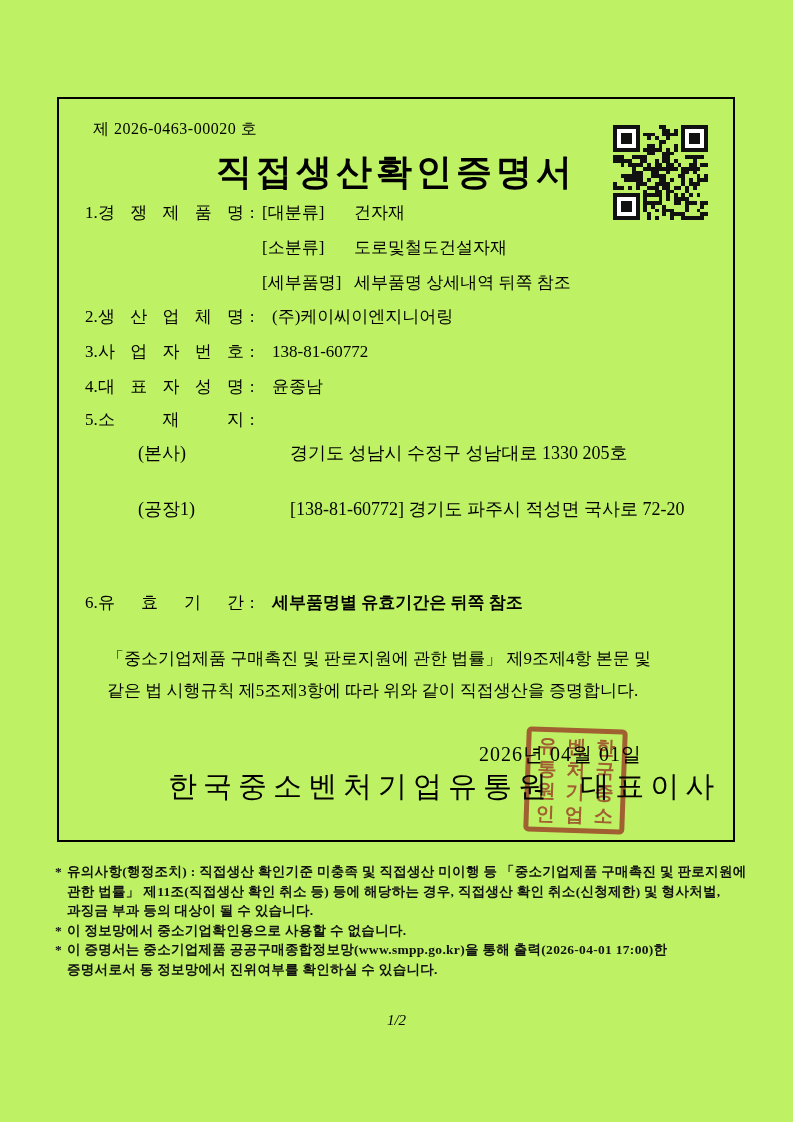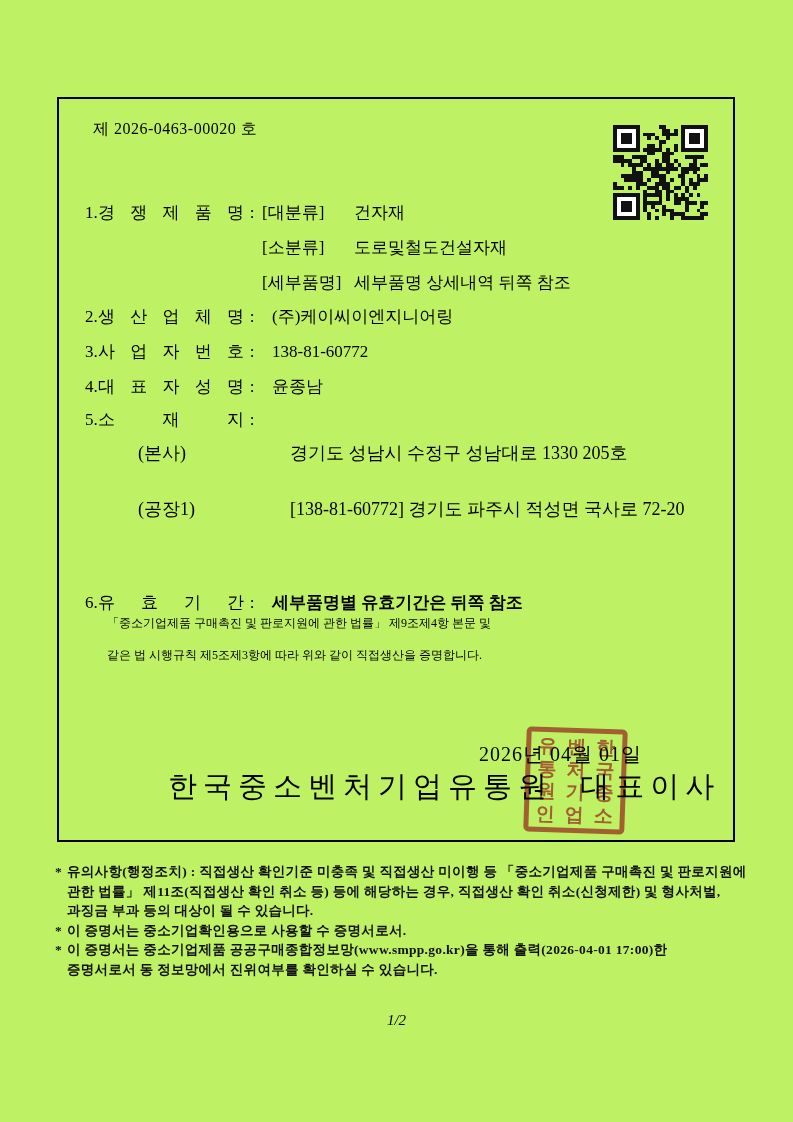--- a/index.html
+++ b/index.html
@@ -14,21 +14,21 @@
   .frow{position:absolute;left:26px;font-size:17px;white-space:nowrap;}
   .num{display:inline-block;width:13px;}
   .lbl{display:inline-block;width:146px;text-align:justify;text-align-last:justify;}
   .col{display:inline-block;width:12px;text-align:center;margin-left:2px;margin-right:4px;}
   .val{margin-left:10px;}
   .tagline{position:absolute;left:203px;font-size:17px;white-space:nowrap;}
   .tag{display:inline-block;min-width:92px;}
   .addr{position:absolute;left:79px;font-size:18px;white-space:nowrap;margin-top:10px;}
   .alabel{display:inline-block;width:152px;}
   .bold{font-weight:bold;margin-top:23px;}
-  .statement{position:absolute;left:48px;top:508px;width:580px;font-size:12px;}
+  .statement{position:absolute;left:48px;top:544px;width:580px;font-size:17px;}
   .statement div{height:32px;line-height:32px;white-space:nowrap;}
   .issue-date{position:absolute;left:420px;top:604px;font-size:20px;letter-spacing:1px;white-space:nowrap;margin-top:38px;}
   .issuer{position:absolute;left:109px;top:668px;font-size:29px;letter-spacing:6px;
           word-spacing:14px;white-space:nowrap;}
   .seal{position:absolute;left:466px;top:629px;width:87px;height:91px;border:5px solid #d24f6a;
         border-radius:5px;transform:rotate(2deg);display:grid;
         grid-template-columns:repeat(3,1fr);grid-template-rows:repeat(4,1fr);
         padding:2px;opacity:0.88;mix-blend-mode:multiply;background:rgba(255,255,255,0);}
   .seal span{color:#d24f6a;font-size:19px;font-weight:bold;line-height:1;
              display:flex;align-items:center;justify-content:center;
@@ -270,20 +270,21 @@
           <rect x="11" y="24" width="1" height="1"></rect>
           <rect x="15" y="24" width="1" height="1"></rect>
           <rect x="18" y="24" width="1" height="1"></rect>
           <rect x="19" y="24" width="1" height="1"></rect>
           <rect x="20" y="24" width="1" height="1"></rect>
           <rect x="21" y="24" width="1" height="1"></rect>
           <rect x="22" y="24" width="1" height="1"></rect>
           <rect x="23" y="24" width="1" height="1"></rect>
         </svg></div>
 
+    <div class="cert-title">직접생산확인증명서</div>
 
     <div class="frow" style="top:102px">
       <span class="num">1.</span><span class="lbl">경 쟁 제 품 명</span><span class="col">:</span><span class="tag">[대분류]</span><span>건자재</span>
     </div>
     <div class="tagline" style="top:137px">
       <span class="tag">[소분류]</span><span>도로및철도건설자재</span>
     </div>
     <div class="tagline" style="top:172px">
       <span class="tag">[세부품명]</span><span>세부품명 상세내역 뒤쪽 참조</span>
     </div>
@@ -344,21 +345,21 @@
       <div class="marker">*</div>
       <div class="flines">
         <div>유의사항(행정조치) : 직접생산 확인기준 미충족 및 직접생산 미이행 등 「중소기업제품 구매촉진 및 판로지원에</div>
         <div>관한 법률」 제11조(직접생산 확인 취소 등) 등에 해당하는 경우, 직접생산 확인 취소(신청제한) 및 형사처벌,</div>
         <div>과징금 부과 등의 대상이 될 수 있습니다.</div>
       </div>
     </div>
     <div class="fnote">
       <div class="marker">*</div>
       <div class="flines">
-        <div>이 증명서는 중소기업확인용으로 사용할 수 증명서로서.</div>
+        <div>이 정보망에서 중소기업확인용으로 사용할 수 없습니다.</div>
       </div>
     </div>
     <div class="fnote">
       <div class="marker">*</div>
       <div class="flines">
         <div>이 증명서는 중소기업제품 공공구매종합정보망(www.smpp.go.kr)을 통해 출력(2026-04-01 17:00)한</div>
         <div>증명서로서 동 정보망에서 진위여부를 확인하실 수 있습니다.</div>
       </div>
     </div>
   </div>

